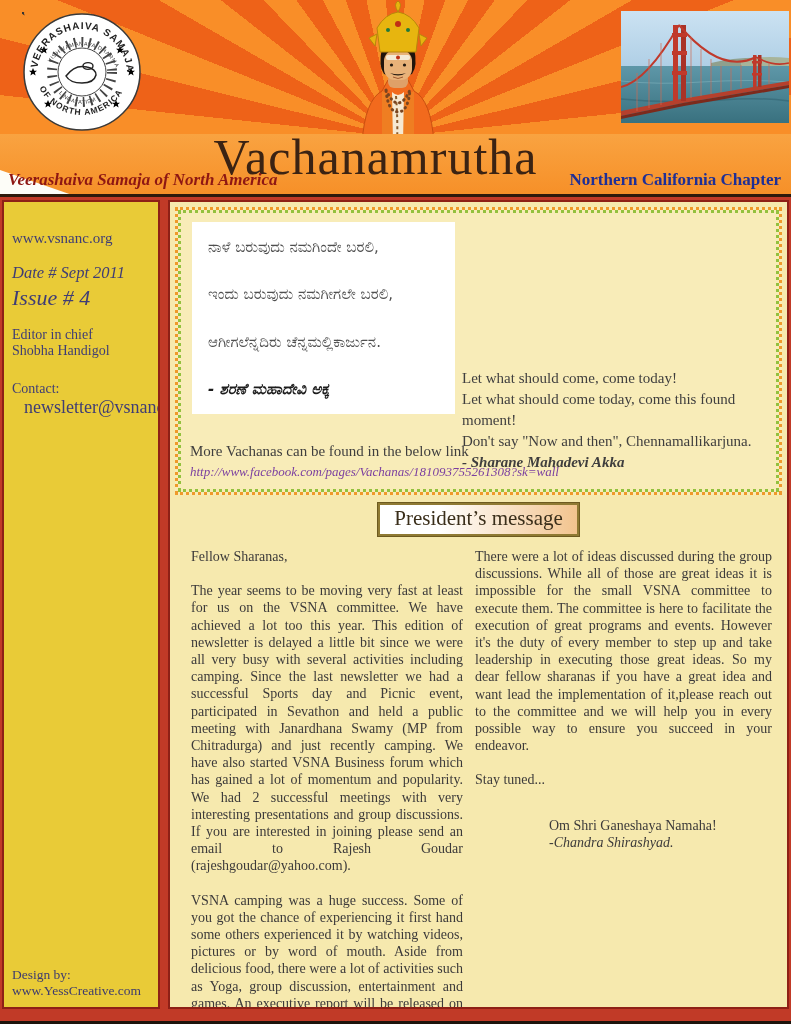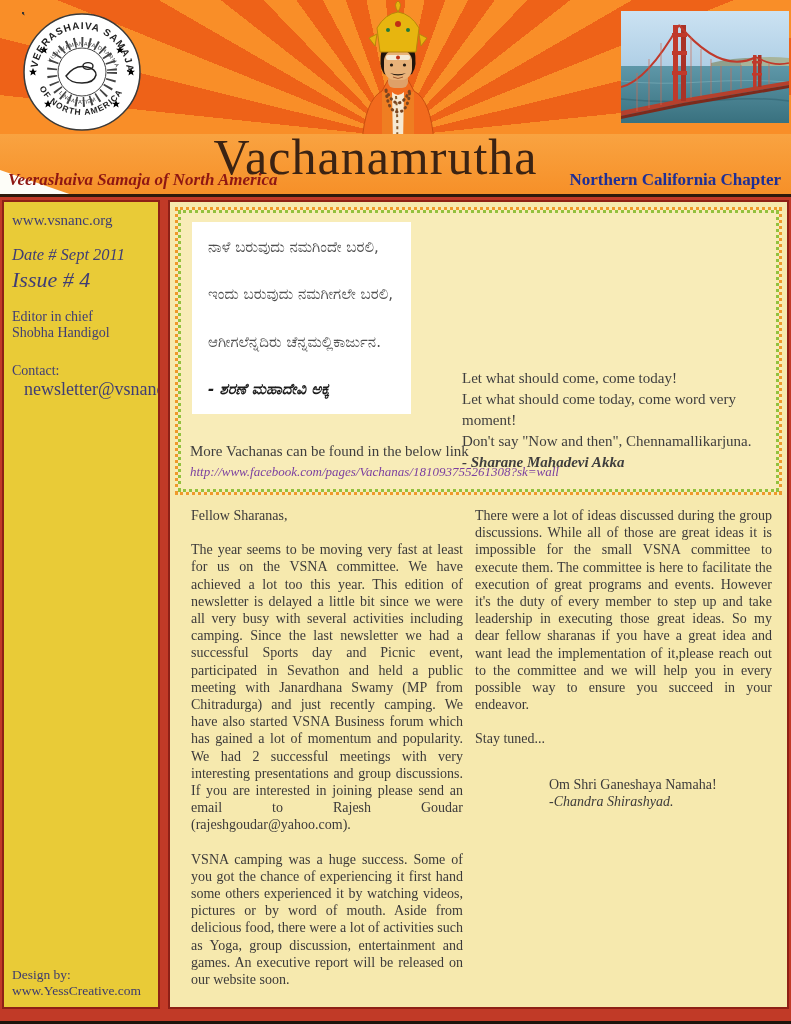--- a/index.html
+++ b/index.html
@@ -21,21 +21,21 @@
   .deity { position:absolute; left:352px; top:0; width:92px; height:143px; }
   .bridge { position:absolute; right:2px; top:11px; width:168px; height:112px; }
   .masthead-title { position:absolute; left:0; right:40px; top:128px; text-align:center;
     font-size:50px; color:#3b2313; letter-spacing:1px; }
   .org-left { position:absolute; left:8px; bottom:4px; font-size:17px; font-weight:bold; color:#8e1713;font-style:italic; }
   .org-right { position:absolute; right:10px; bottom:4px; font-size:17px; font-weight:bold; color:#1e2f96;margin-top:37px; }
   
   .content { display:flex; gap:8px; padding:3px 2px 6px; height:818px; }
   
   .sidebar { position:relative; flex:0 0 158px; background:#e9cb37; border:2px solid #8e2016;
-    padding:10px 8px; color:#3f3d75; overflow:hidden; }
+    padding:28px 8px; color:#3f3d75; overflow:hidden; }
   .sb-site { font-size:15px; }
   .sb-date { margin-top:16px; font-style:italic; font-size:16.5px; }
   .sb-issue { font-style:italic; font-size:22px; margin-top:2px; }
   .sb-editor-label { margin-top:16px; font-size:14px; }
   .sb-editor-name { font-size:14px; }
   .sb-contact-label { margin-top:22px; font-size:14px; }
   .sb-contact-email { font-size:18px;margin-left:12px; }
   .sb-issue-head { margin-top:44px; font-size:24px; color:#3c34a6; }
   .toc { color:#44415c; font-size:17px; }
   .toc-0 { margin-top:42px; }
@@ -44,21 +44,21 @@
   .toc-3, .toc-4 { margin-top:3px; }
   .toc-5 { margin-top:27px; text-align:right; }
   .toc-6 { margin-top:1px; }
   .toc-7 { margin-top:47px; }
   .sb-design { position:absolute; left:8px; bottom:8px; font-size:13.5px; color:#3d3b6e; }
   
   .main { position:relative; flex:1 1 auto; background:#f6e9ae; border:2px solid #8e2016;
     padding:5px 5px 0; overflow:hidden; }
   .quote-box { position:relative; border:3px dotted #ef9a2a; background:#f8ecb8; height:288px; }
   .quote-inner { position:absolute; inset:0; border:3px dotted #93c13d; }
-  .kannada-box { position:absolute; left:14px; top:12px; width:219px; height:192px;
+  .kannada-box { position:absolute; left:14px; top:12px; width:263px; height:192px;
     background:#ffffff; padding:16px 16px; display:flex; flex-direction:column;
     justify-content:space-between; }
   .kn-line { font-size:15px; color:#4f4f4f; font-family:"DejaVu Sans","Liberation Serif",sans-serif; }
   .kn-attr { font-size:15px; color:#1c1c1c; font-weight:bold; font-style:italic;
     font-family:"DejaVu Sans","Liberation Serif",sans-serif; }
   .english-quote { position:absolute; left:284px; top:158px; font-size:15px; color:#3f3e3e; line-height:21px; }
   .eng-attr { font-weight:bold; font-style:italic; }
   .more-text { position:absolute; left:12px; bottom:32px; font-size:15px; color:#3f3e3e; }
   .fb-link { position:absolute; left:12px; bottom:12px; font-size:13px; font-style:italic;
     color:#7b3fa0; text-decoration:none; }
@@ -217,28 +217,31 @@
     <div class="quote-box">
       <div class="quote-inner"></div>
       <div class="kannada-box">
         <div class="kn-line">ನಾಳೆ ಬರುವುದು ನಮಗಿಂದೇ ಬರಲಿ,</div>
         <div class="kn-line">ಇಂದು ಬರುವುದು ನಮಗೀಗಲೇ ಬರಲಿ,</div>
         <div class="kn-line">ಆಗೀಗಲೆನ್ನದಿರು ಚೆನ್ನಮಲ್ಲಿಕಾರ್ಜುನ.</div>
         <div class="kn-attr">- ಶರಣೆ ಮಹಾದೇವಿ ಅಕ್ಕ</div>
       </div>
       <div class="english-quote">
         <div>Let what should come, come today!</div>
-        <div>Let what should come today, come word very moment!</div>
+        <div>Let what should come today, come this found moment!</div>
         <div>Don't say "Now and then", Chennamallikarjuna.</div>
         <div class="eng-attr">- Sharane Mahadevi Akka</div>
       </div>
       <div class="more-text">More Vachanas can be found in the below link</div>
       <a class="fb-link" href="#">http://www.facebook.com/pages/Vachanas/181093755261308?sk=wall</a>
     </div>
 
+    <div class="pm-head-row">
+      <span class="pm-head">President’s message</span>
+    </div>
 
     <div class="columns">
       <div class="col col-left">
         <p class="salutation">Fellow Sharanas,</p>
         <p>The year seems to be moving very fast at least for us on the VSNA committee. We have achieved a lot too this year. This edition of newsletter is delayed a little bit since we were all very busy with several activities including camping. Since the last newsletter we had a successful Sports day and Picnic event, participated in Sevathon and held a public meeting with Janardhana Swamy (MP from Chitradurga) and just recently camping. We have also started VSNA Business forum which has gained a lot of momentum and popularity. We had 2 successful meetings with very interesting presentations and group discussions. If you are interested in joining please send an email to Rajesh Goudar (rajeshgoudar@yahoo.com).</p>
         <p>VSNA camping was a huge success. Some of you got the chance of experiencing it first hand some others experienced it by watching videos, pictures or by word of mouth. Aside from delicious food, there were a lot of activities such as Yoga, group discussion, entertainment and games. An executive report will be released on our website soon.</p>
       </div>
       <div class="col col-right">
         <p>There were a lot of ideas discussed during the group discussions. While all of those are great ideas it is impossible for the small VSNA committee to execute them. The committee is here to facilitate the execution of great programs and events. However it's the duty of every member to step up and take leadership in executing those great ideas. So my dear fellow sharanas if you have a great idea and want lead the implementation of it,please reach out to the committee and we will help you in every possible way to ensure you succeed in your endeavor.</p>
         <p class="no-justify">Stay tuned...</p>

